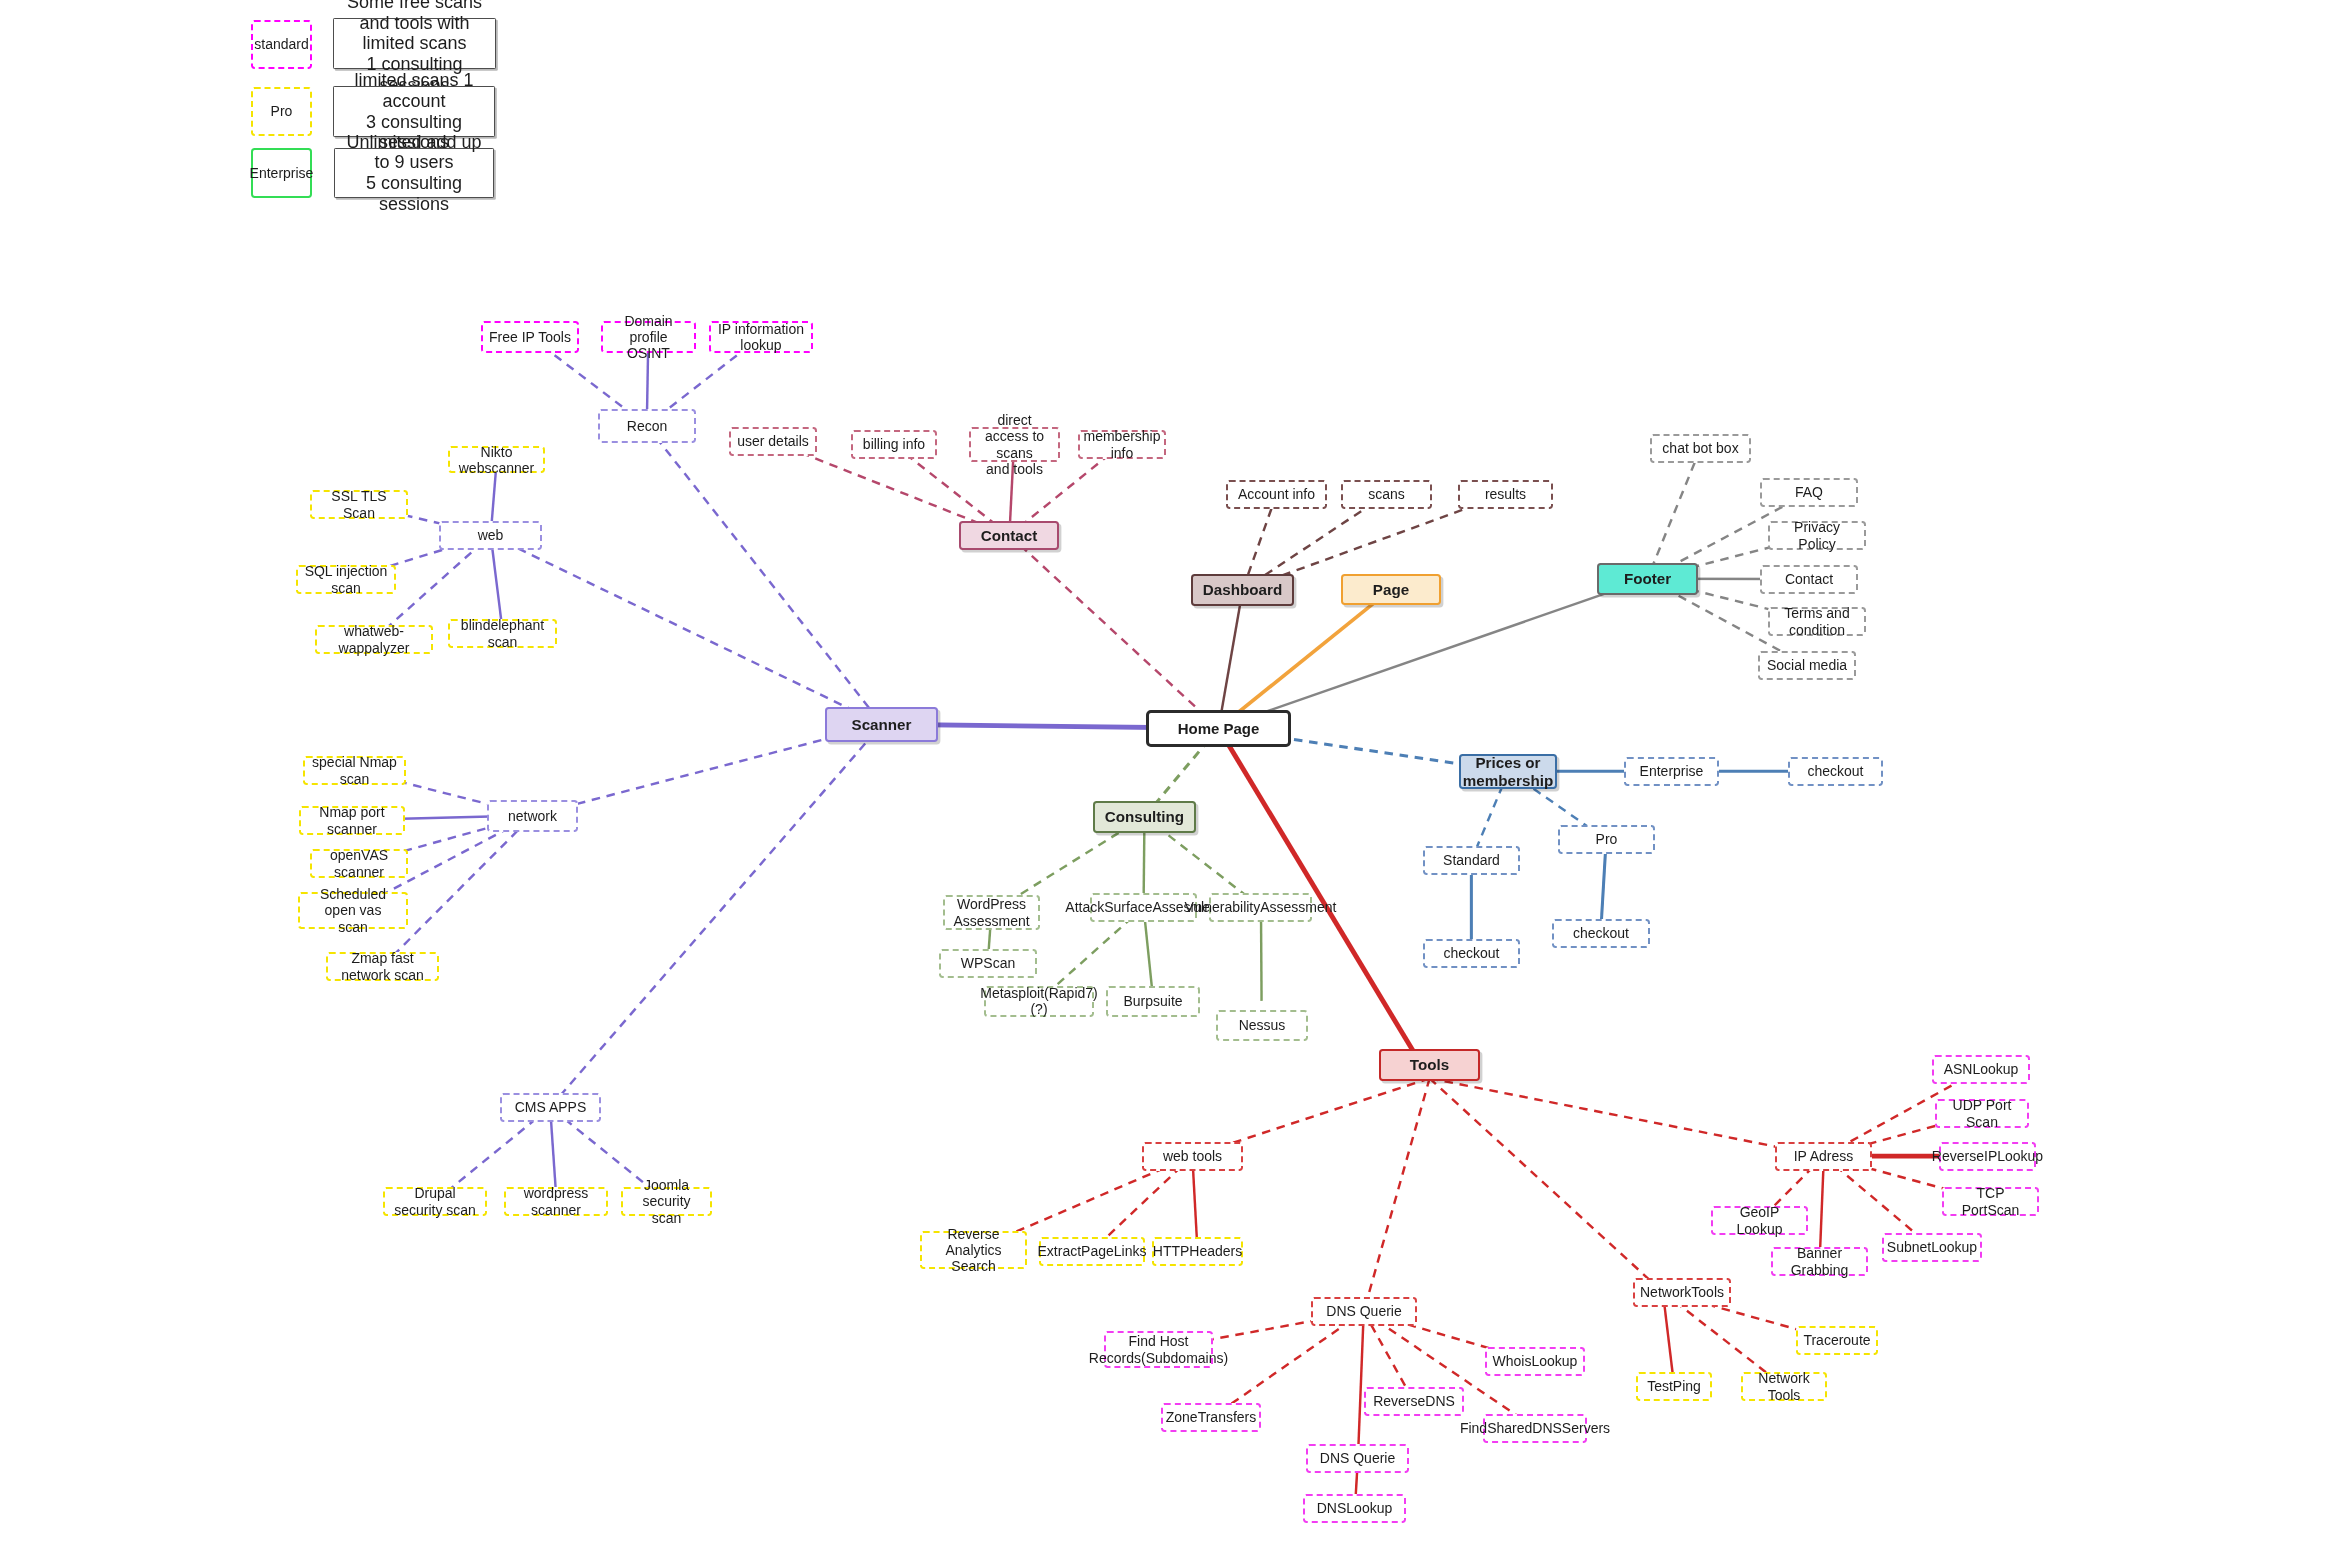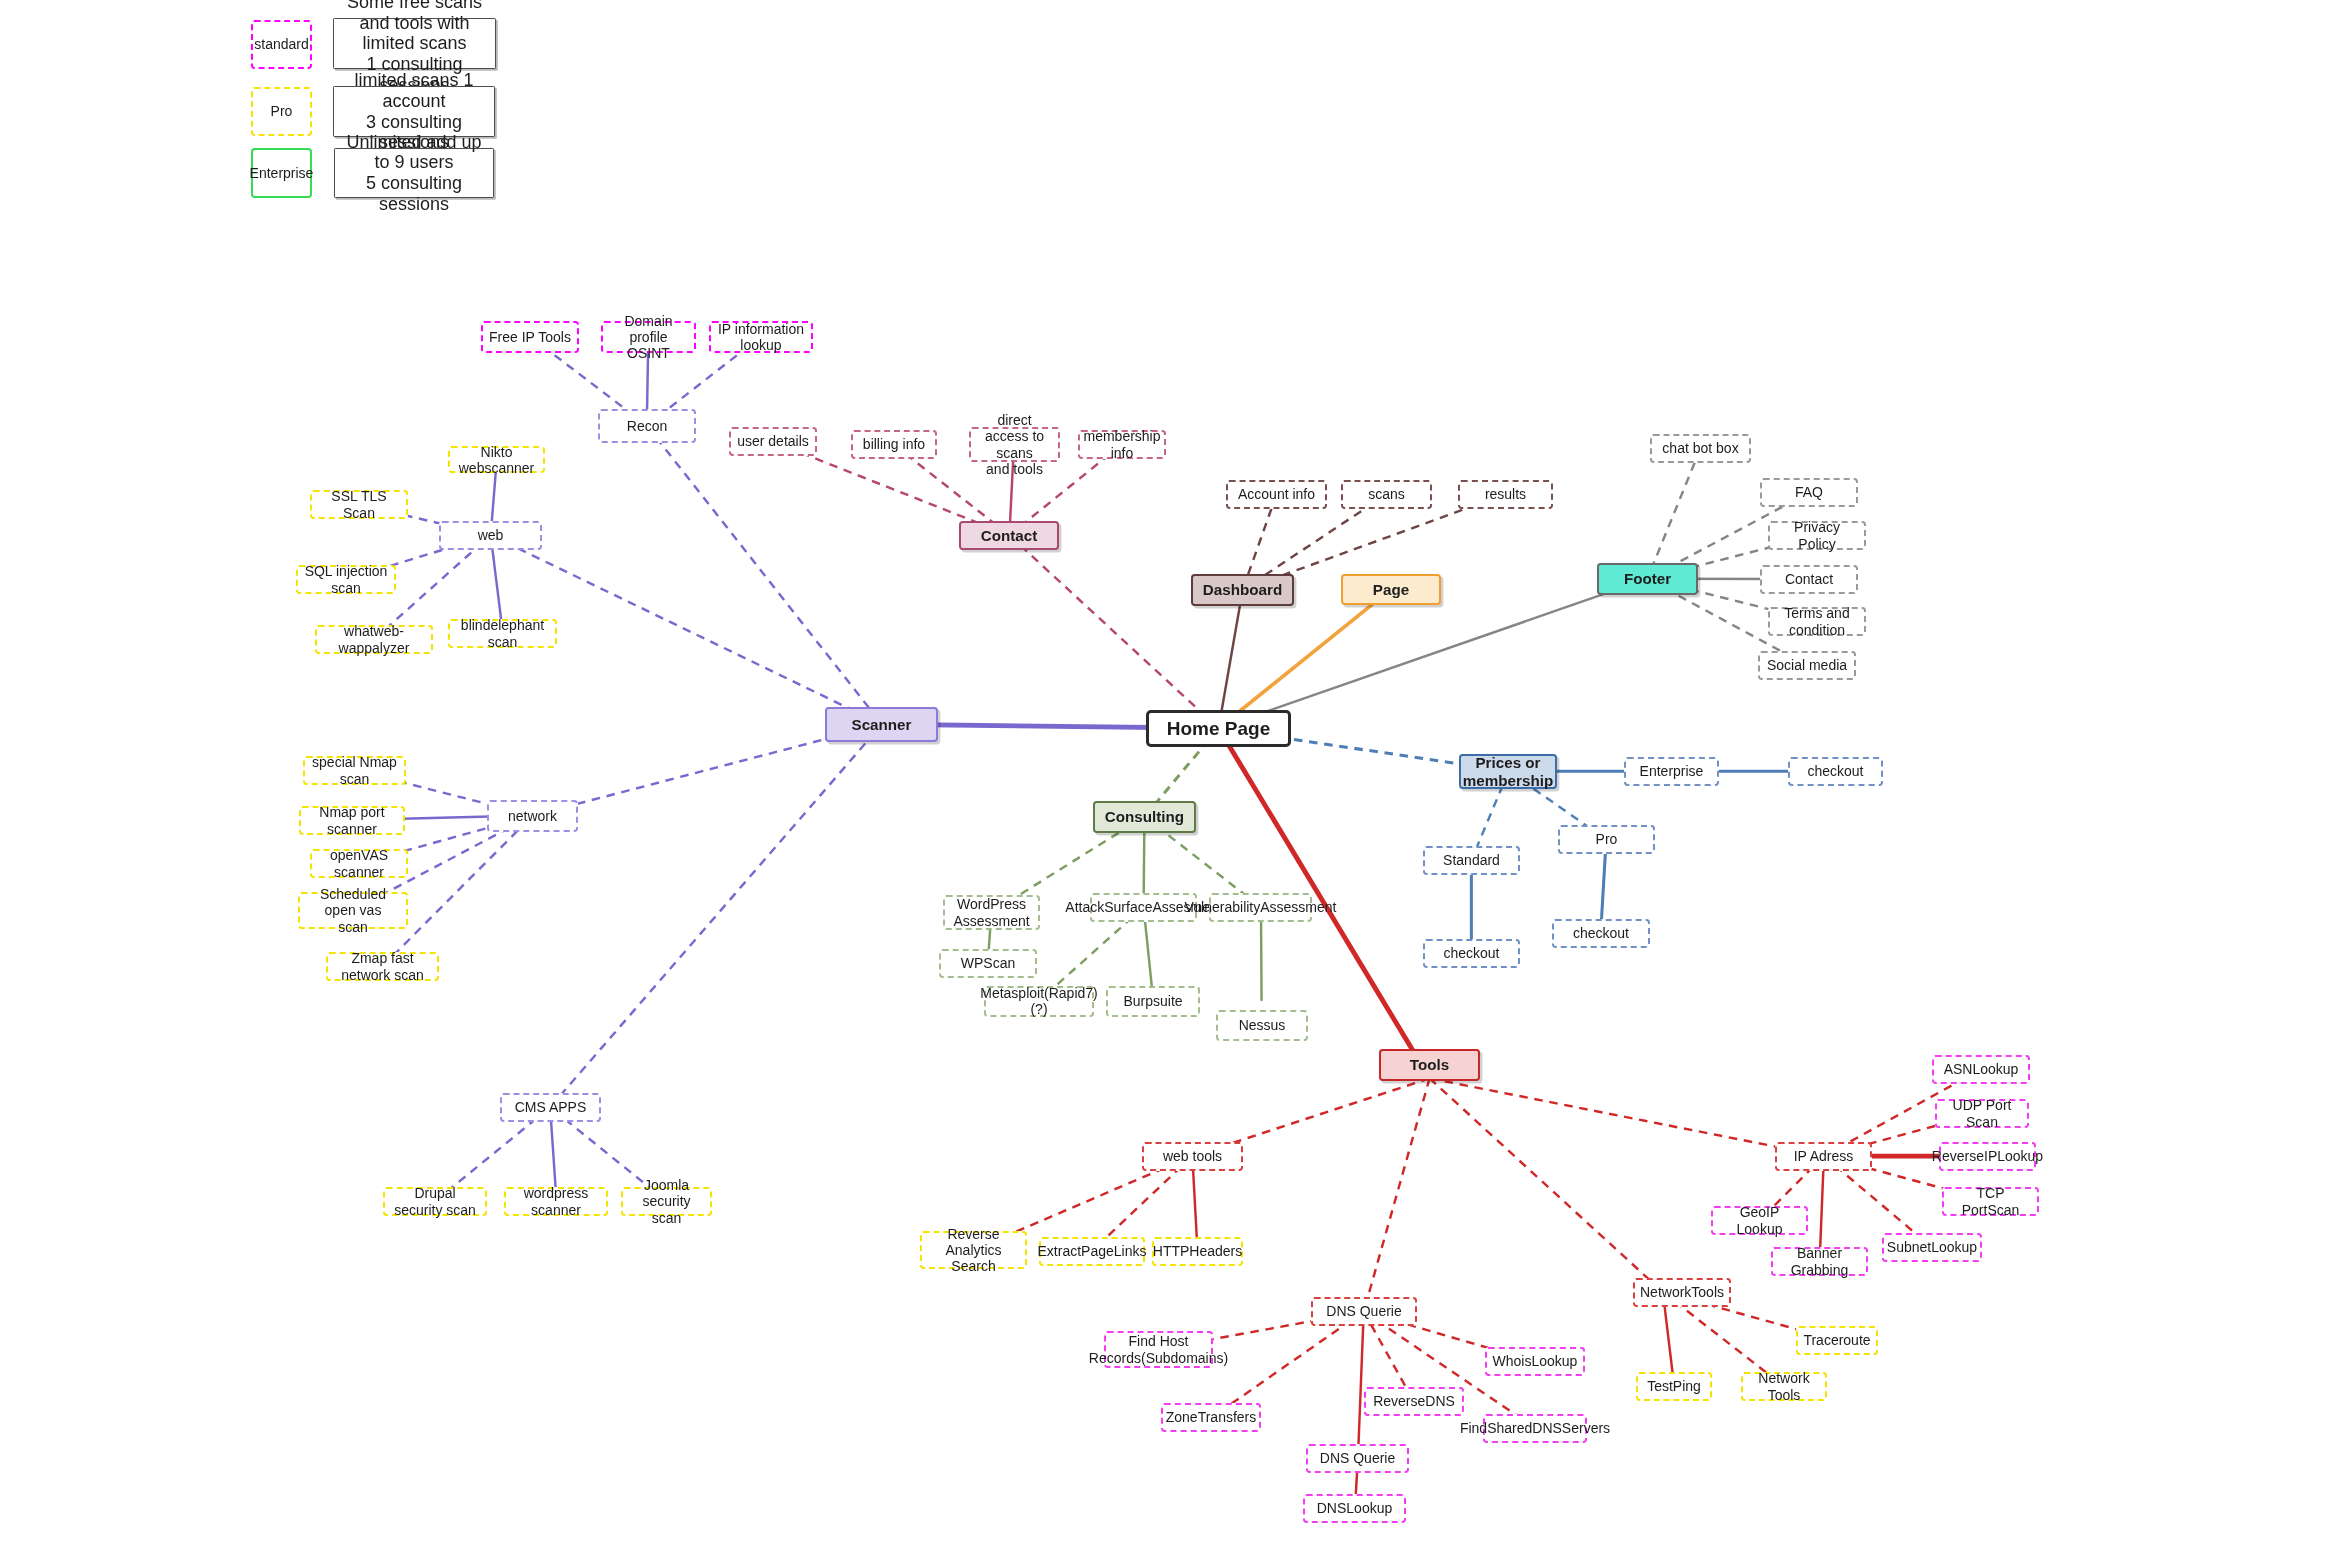--- a/index.html
+++ b/index.html
@@ -17,21 +17,21 @@
   .blue-dashed    {border:2.4px dashed #7191c4;}
   .green-dashed   {border:2.4px dashed #a3bd8e;}
   .red-dashed     {border:2.4px dashed #d94040;}
   .account-dashed {border:2.4px dashed #c4677f;}
   .dashboard-dashed{border:2.4px dashed #7a4f4f;}
   .footer-dashed  {border:2.4px dashed #9a9a9a;}
   .green-solid    {border:2.4px solid #33dd55;}
   .desc           {border:1.8px solid #4d4d4d;box-shadow:1.8px 1.8px 0 0 #b9b9b9;font-size:18px;border-radius:1.2px;}
   
   .hub{font-weight:bold;box-shadow:2.4px 2.4px 0 0 rgba(0,0,0,0.18);font-size:15.2px;}
-  .home-hub      {background:#ffffff;border:3.7px solid #2b2b2b;font-weight:bold;font-size:19px;border-radius:4.9px;}
+  .home-hub      {background:#ffffff;border:3.7px solid #2b2b2b;font-weight:bold;font-size:15px;border-radius:4.9px;}
   .scanner-hub   {background:#ded5f2;border:2.4px solid #8b7ad9;}
   .account-hub   {background:#f0d8e2;border:2.4px solid #a84a6e;}
   .dashboard-hub {background:#d8c8c8;border:2.4px solid #5e3c3c;}
   .blog-hub      {background:#fcebcd;border:2.4px solid #f0a030;}
   .footer-hub    {background:#5eead4;border:2.4px solid #6a6a6a;}
   .prices-hub    {background:#ccdaeb;border:2.4px solid #3a6ea5;}
   .consulting-hub{background:#e2e8d8;border:2.4px solid #5f7b48;}
   .tools-hub     {background:#f6d2d2;border:2.4px solid #c42828;}
 </style>
 </head>

